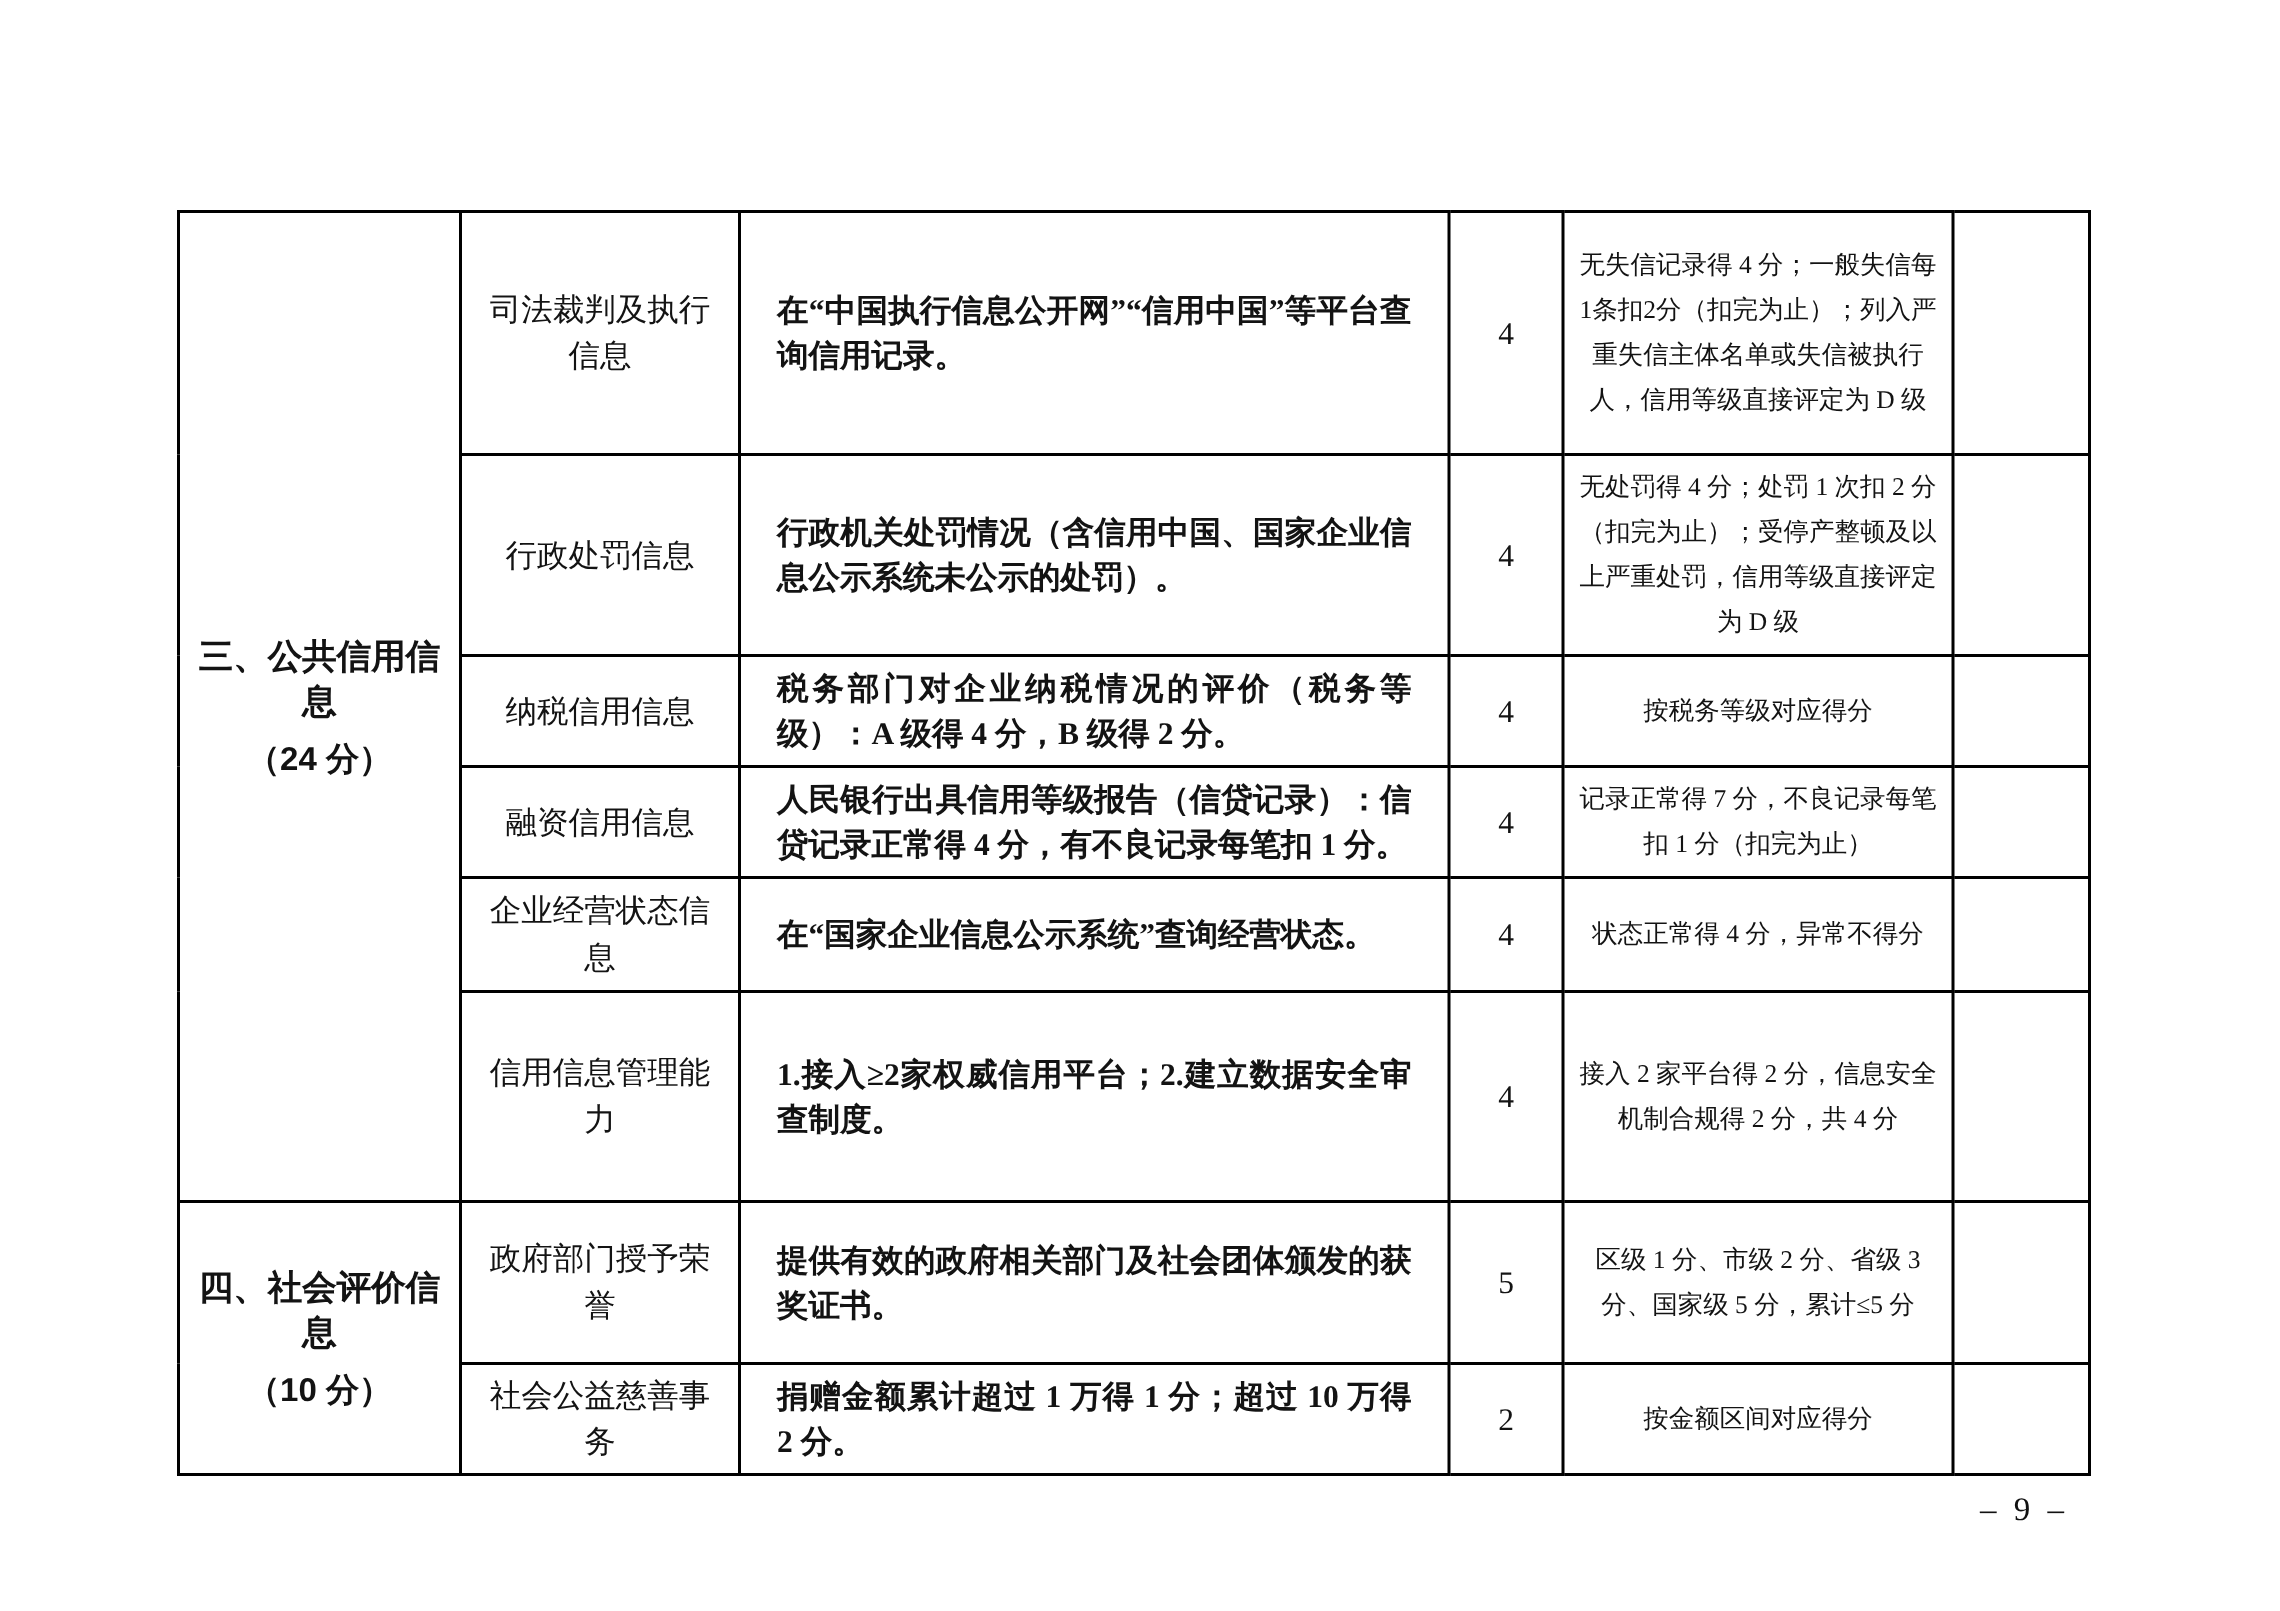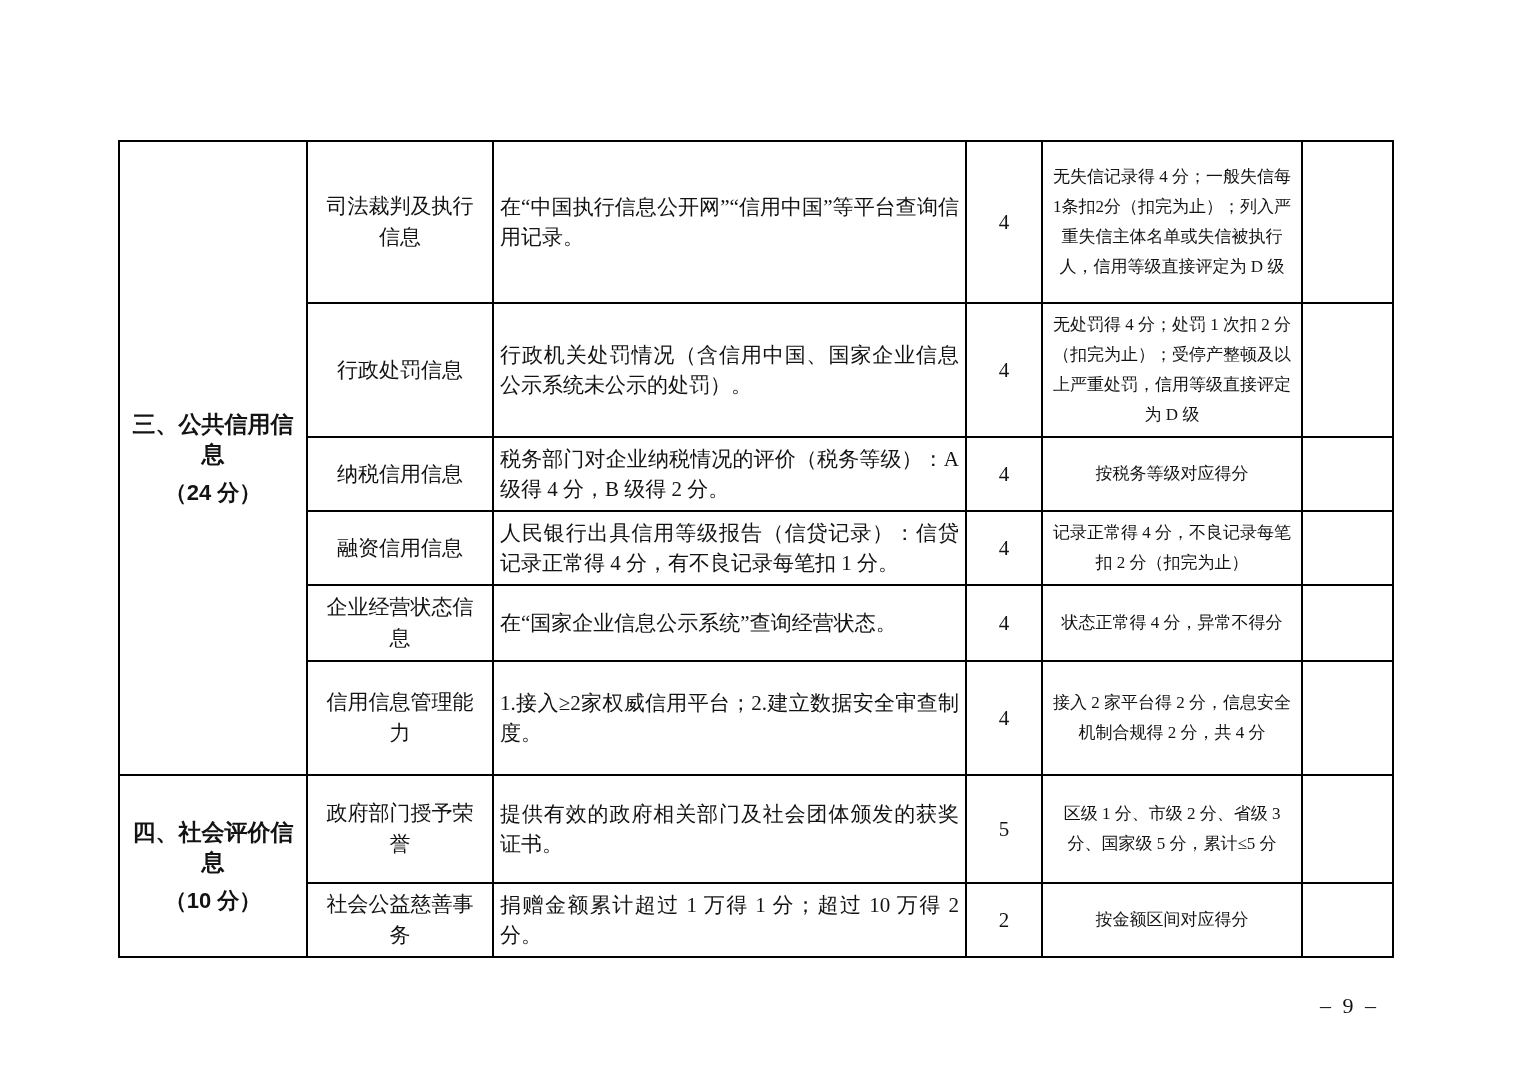--- a/index.html
+++ b/index.html
@@ -38,21 +38,22 @@
     font-size: 21px;
     text-align: center;
     line-height: 31px;
     padding: 0 10px;
   }
   .pre-line { white-space: pre-line; }
   td.desc {
     font-size: 21px;
     text-align: justify;
     line-height: 30px;
-    padding: 6px 6px;
+    padding: 6px 24px;
+    font-weight: bold;
   }
   td.score {
     font-size: 21px;
     text-align: center;
   }
   td.crit {
     font-size: 17px;
     text-align: center;
     line-height: 30px;
     padding: 6px 8px;
@@ -103,31 +104,31 @@
       <td class="item"><span class="pre-line">纳税信用信息</span></td>
       <td class="desc">税务部门对企业纳税情况的评价（税务等级）：A 级得 4 分，B 级得 2 分。</td>
       <td class="score">4</td>
       <td class="crit">按税务等级对应得分</td>
       <td class="blank"></td>
     </tr>
     <tr style="height:70px">
       <td class="item"><span class="pre-line">融资信用信息</span></td>
       <td class="desc">人民银行出具信用等级报告（信贷记录）：信贷记录正常得 4 分，有不良记录每笔扣 1 分。</td>
       <td class="score">4</td>
-      <td class="crit">记录正常得 4 分，不良记录每笔扣 2 分（扣完为止）</td>
+      <td class="crit">记录正常得 7 分，不良记录每笔扣 1 分（扣完为止）</td>
       <td class="blank"></td>
     </tr>
     <tr style="height:76px">
       <td class="item"><span class="pre-line">企业经营状态信息</span></td>
       <td class="desc">在“国家企业信息公示系统”查询经营状态。</td>
       <td class="score">4</td>
       <td class="crit">状态正常得 4 分，异常不得分</td>
       <td class="blank"></td>
     </tr>
-    <tr style="height:114px">
+    <tr style="height:140px">
       <td class="item"><span class="pre-line">信用信息管理能力</span></td>
       <td class="desc">1.接入≥2家权威信用平台；2.建立数据安全审查制度。</td>
       <td class="score">4</td>
       <td class="crit">接入 2 家平台得 2 分，信息安全机制合规得 2 分，共 4 分</td>
       <td class="blank"></td>
     </tr>
 
     <tr style="height:108px">
       <td class="cat" rowspan="2">
         <div>四、社会评价信息</div>

